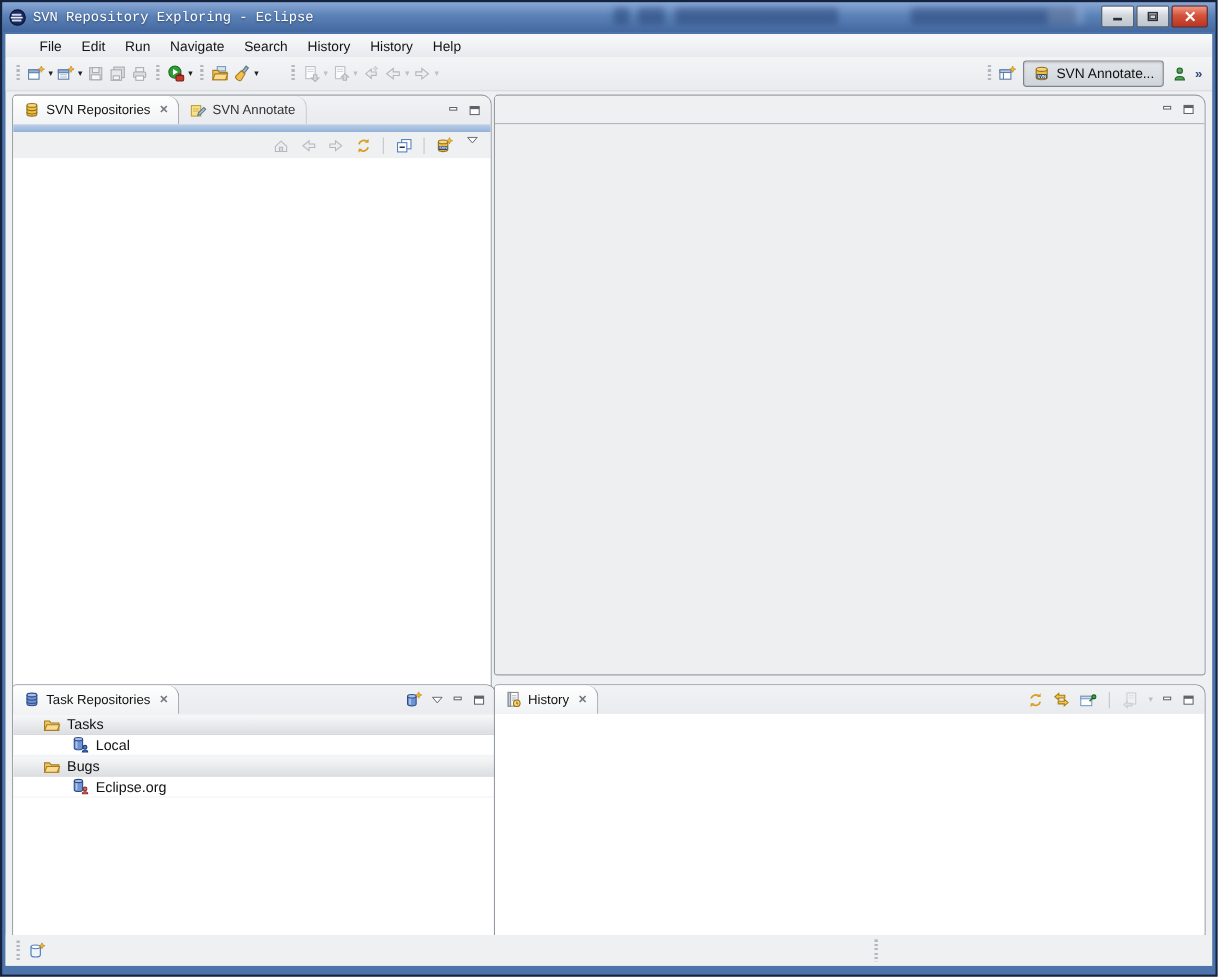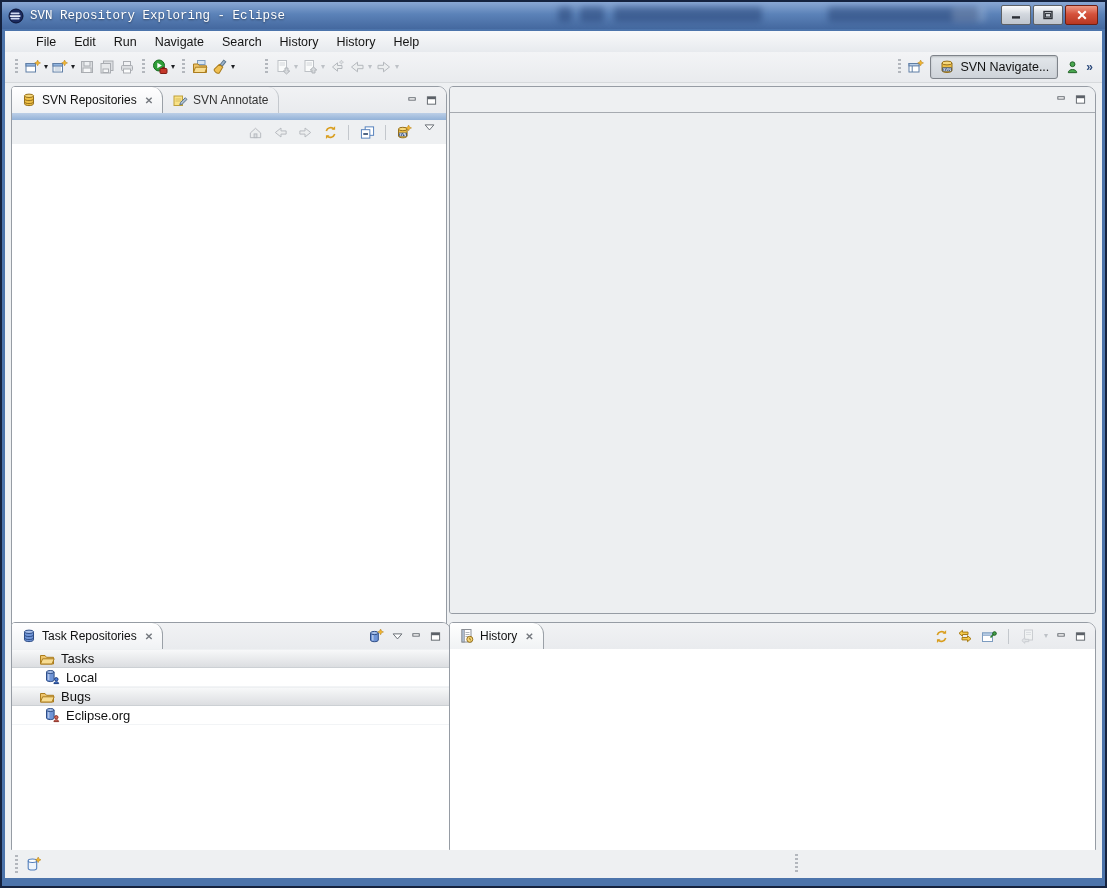--- a/index.html
+++ b/index.html
@@ -68,21 +68,21 @@
   .vsep{width:1px;height:15px;background:#c3c7cc;margin:0 3px;flex:none;}
   .pcontent{flex:1;background:#fff;}
   .pcontent.grey{background:#edeff1;}
   .editor-tabrow{border-bottom:1px solid #a6aab0;background:#eef0f2;}
 
   
   .tree{padding:0;}
   .trow{height:19px;display:flex;align-items:center;gap:6px;font-size:13px;color:#111;}
   .trow.cat{background:linear-gradient(180deg,#f7f8f9,#dcdee1);
     border-top:1px solid #eef0f2;border-bottom:1px solid #ccd0d4;padding-left:27px;}
-  .trow.item{padding-left:32px;border-bottom:1px solid #f2f4f6;}
+  .trow.item{padding-left:53px;border-bottom:1px solid #f2f4f6;}
 
   
   .statusbar{position:absolute;left:0;right:0;bottom:0;height:28px;background:#eef0f2;
     display:flex;align-items:center;padding-left:5px;}
   .sgrip{width:3px;height:18px;margin:0 5px;flex:none;
     background:repeating-linear-gradient(180deg,#b3b7bd 0 2px,transparent 2px 4px);}
   .midgrip{position:absolute;left:790px;top:4px;width:3px;height:20px;
     background:repeating-linear-gradient(180deg,#b3b7bd 0 2px,transparent 2px 4px);}
 
   svg{display:block;flex:none;}
@@ -266,21 +266,21 @@
           <path d="M12.6 1 l.9 2 2 .9 -2 .9 -.9 2 -.9-2 -2-.9 2-.9 z" fill="#f3b62f" stroke="#b57e14" stroke-width=".5"></path>
         </svg>
       </button>
       <button class="persp-btn">
         <svg viewBox="0 0 16 16" width="16" height="16">
           <path d="M3 4 v7.5 c0 1.1 2.2 2 5 2 s5-.9 5-2 V4" fill="#eebf45" stroke="#96701c"></path>
           <ellipse cx="8" cy="4" rx="5" ry="1.9" fill="#f7d87a" stroke="#96701c"></ellipse>
           <rect x="3.4" y="8.4" width="9.2" height="4" fill="#1f3f77"></rect>
           <text x="8" y="11.6" font-size="3.9" fill="#fff" text-anchor="middle" font-weight="bold">SVN</text>
         </svg>
-        <span>SVN Navigate...</span>
+        <span>SVN Annotate...</span>
       </button>
       <button class="tbtn">
         <svg viewBox="0 0 16 16" width="15" height="15">
           <circle cx="8" cy="4.5" r="2.6" fill="#49a84f" stroke="#205c26"></circle>
           <path d="M3.5 13.5 c0-4.5 9-4.5 9 0 z" fill="#49a84f" stroke="#205c26"></path>
         </svg>
       </button>
       <span class="overflow">»</span>
     </div>
 

